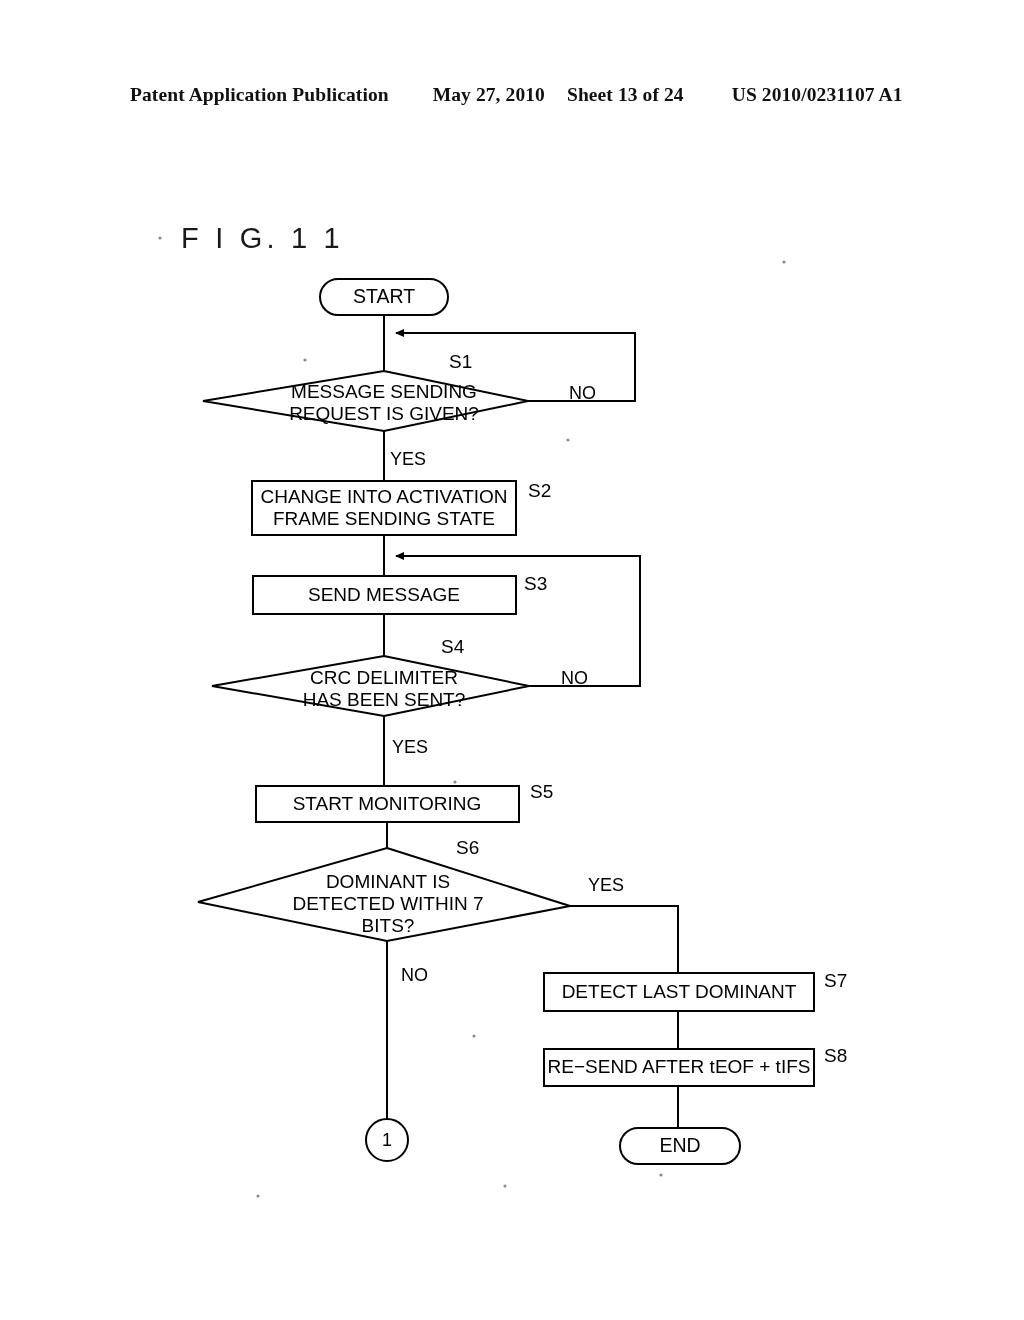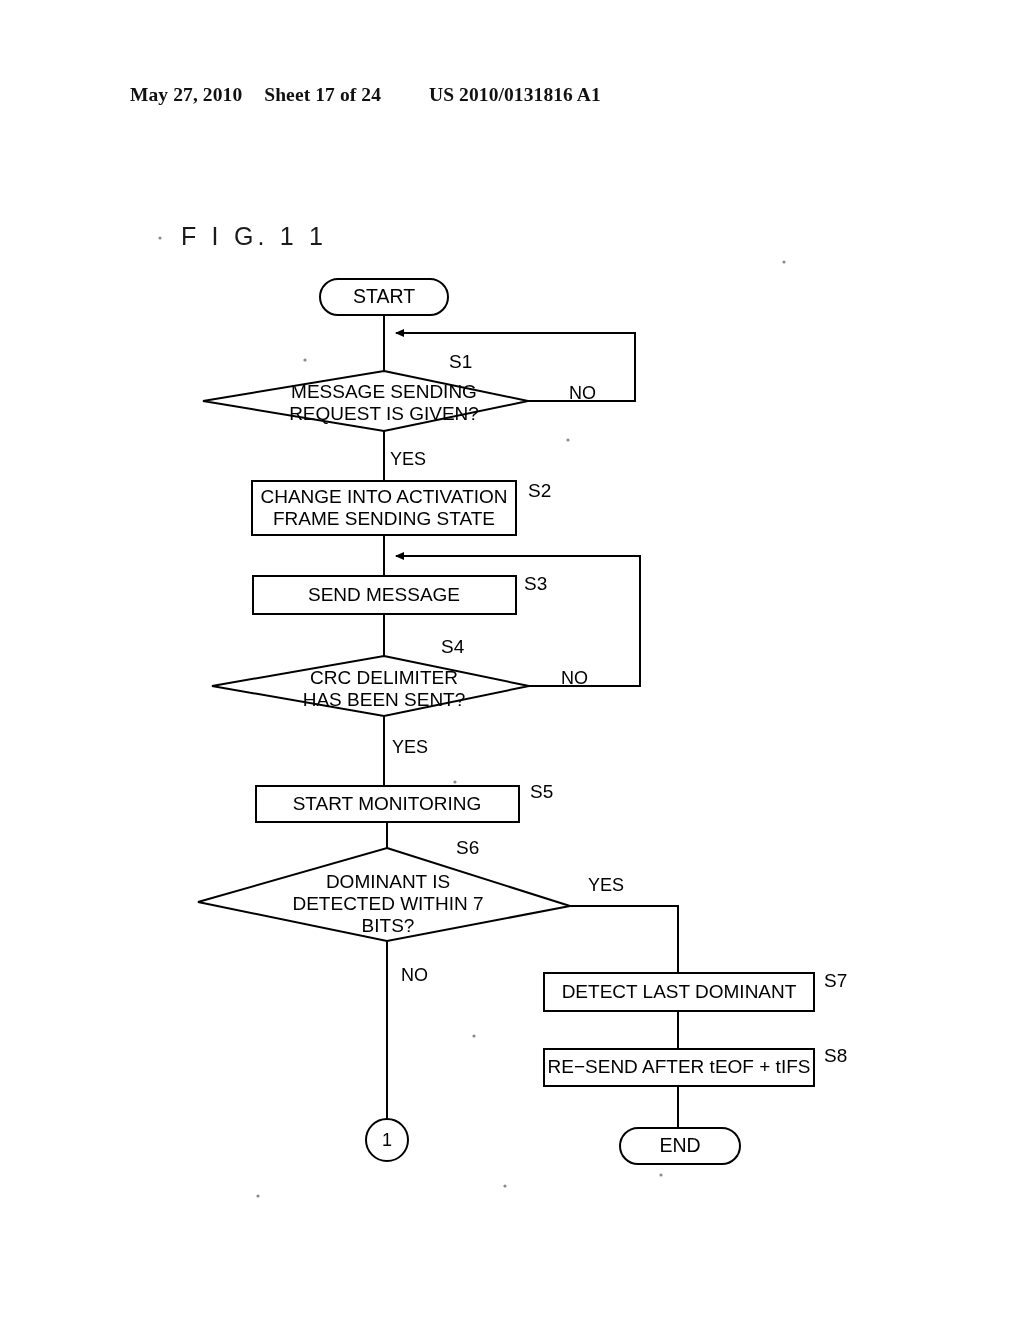--- a/index.html
+++ b/index.html
@@ -37,21 +37,21 @@
   #page-header .hdr-date    { margin-right: 22px; }
   #page-header .hdr-sheet   { margin-right: 48px; }
   #page-header .hdr-patno   { }
 
   
   #figure-label {
     position: absolute;
     left: 181px;
     top: 222px;
     font-family: "Liberation Sans", sans-serif;
-    font-size: 25px;
+    font-size: 29px;
     letter-spacing: 4.2px;
     font-weight: 400;
     color: #1a1a1a;
     white-space: nowrap;
   }
 
   
   #flowchart-canvas {
     position: absolute;
     left: 0;
@@ -98,23 +98,24 @@
     stroke: #000000;
     stroke-width: 2;
     fill: none;
   }
   .speck { fill: #8a8a8a; }
 </style>
 </head>
 <body>
 
 <div id="page-header">
+  <span class="hdr-pub">Patent Application Publication</span>
   <span class="hdr-date">May 27, 2010</span>
-  <span class="hdr-sheet">Sheet 17 of 24</span>
-  <span class="hdr-patno">US 2010/0131816 A1</span>
+  <span class="hdr-sheet">Sheet 13 of 24</span>
+  <span class="hdr-patno">US 2010/0231107 A1</span>
 </div>
 
 <div id="figure-label">F I G.  1 1</div>
 
 <svg id="flowchart-canvas" viewBox="0 0 1024 1320" xmlns="http://www.w3.org/2000/svg">
 
   <circle class="speck" cx="160" cy="238" r="1.6"></circle>
   <circle class="speck" cx="784" cy="262" r="1.6"></circle>
   <circle class="speck" cx="305" cy="360" r="1.6"></circle>
   <circle class="speck" cx="568" cy="440" r="1.6"></circle>

